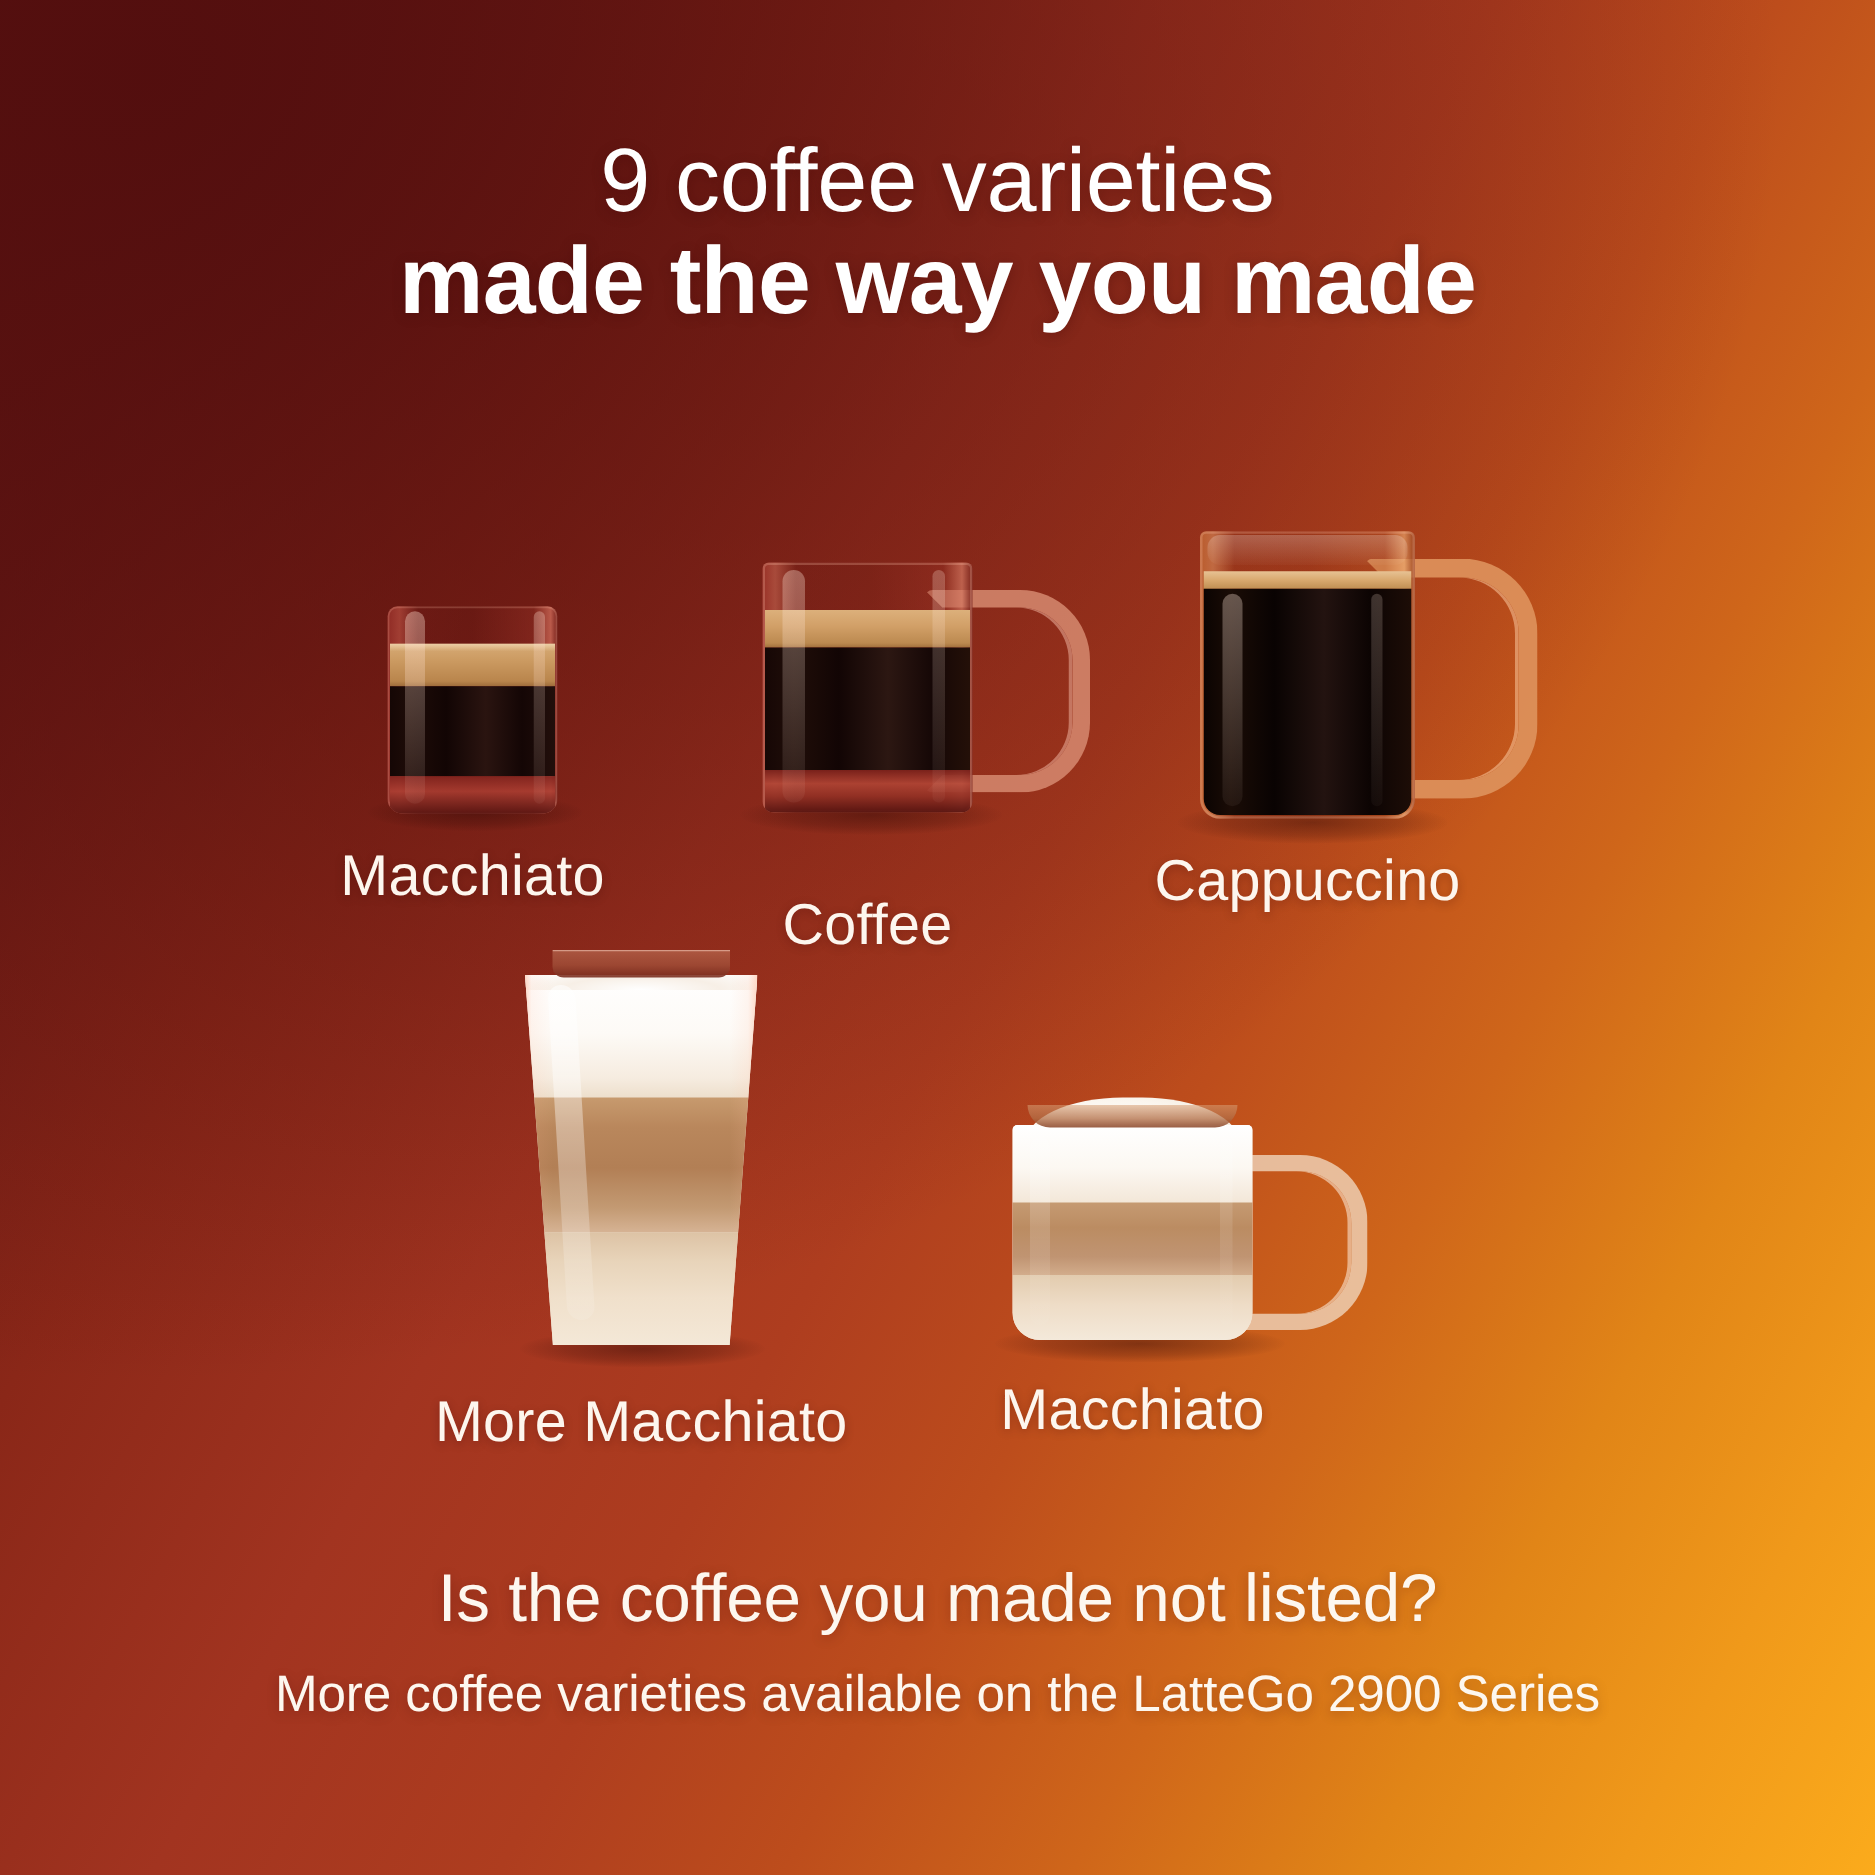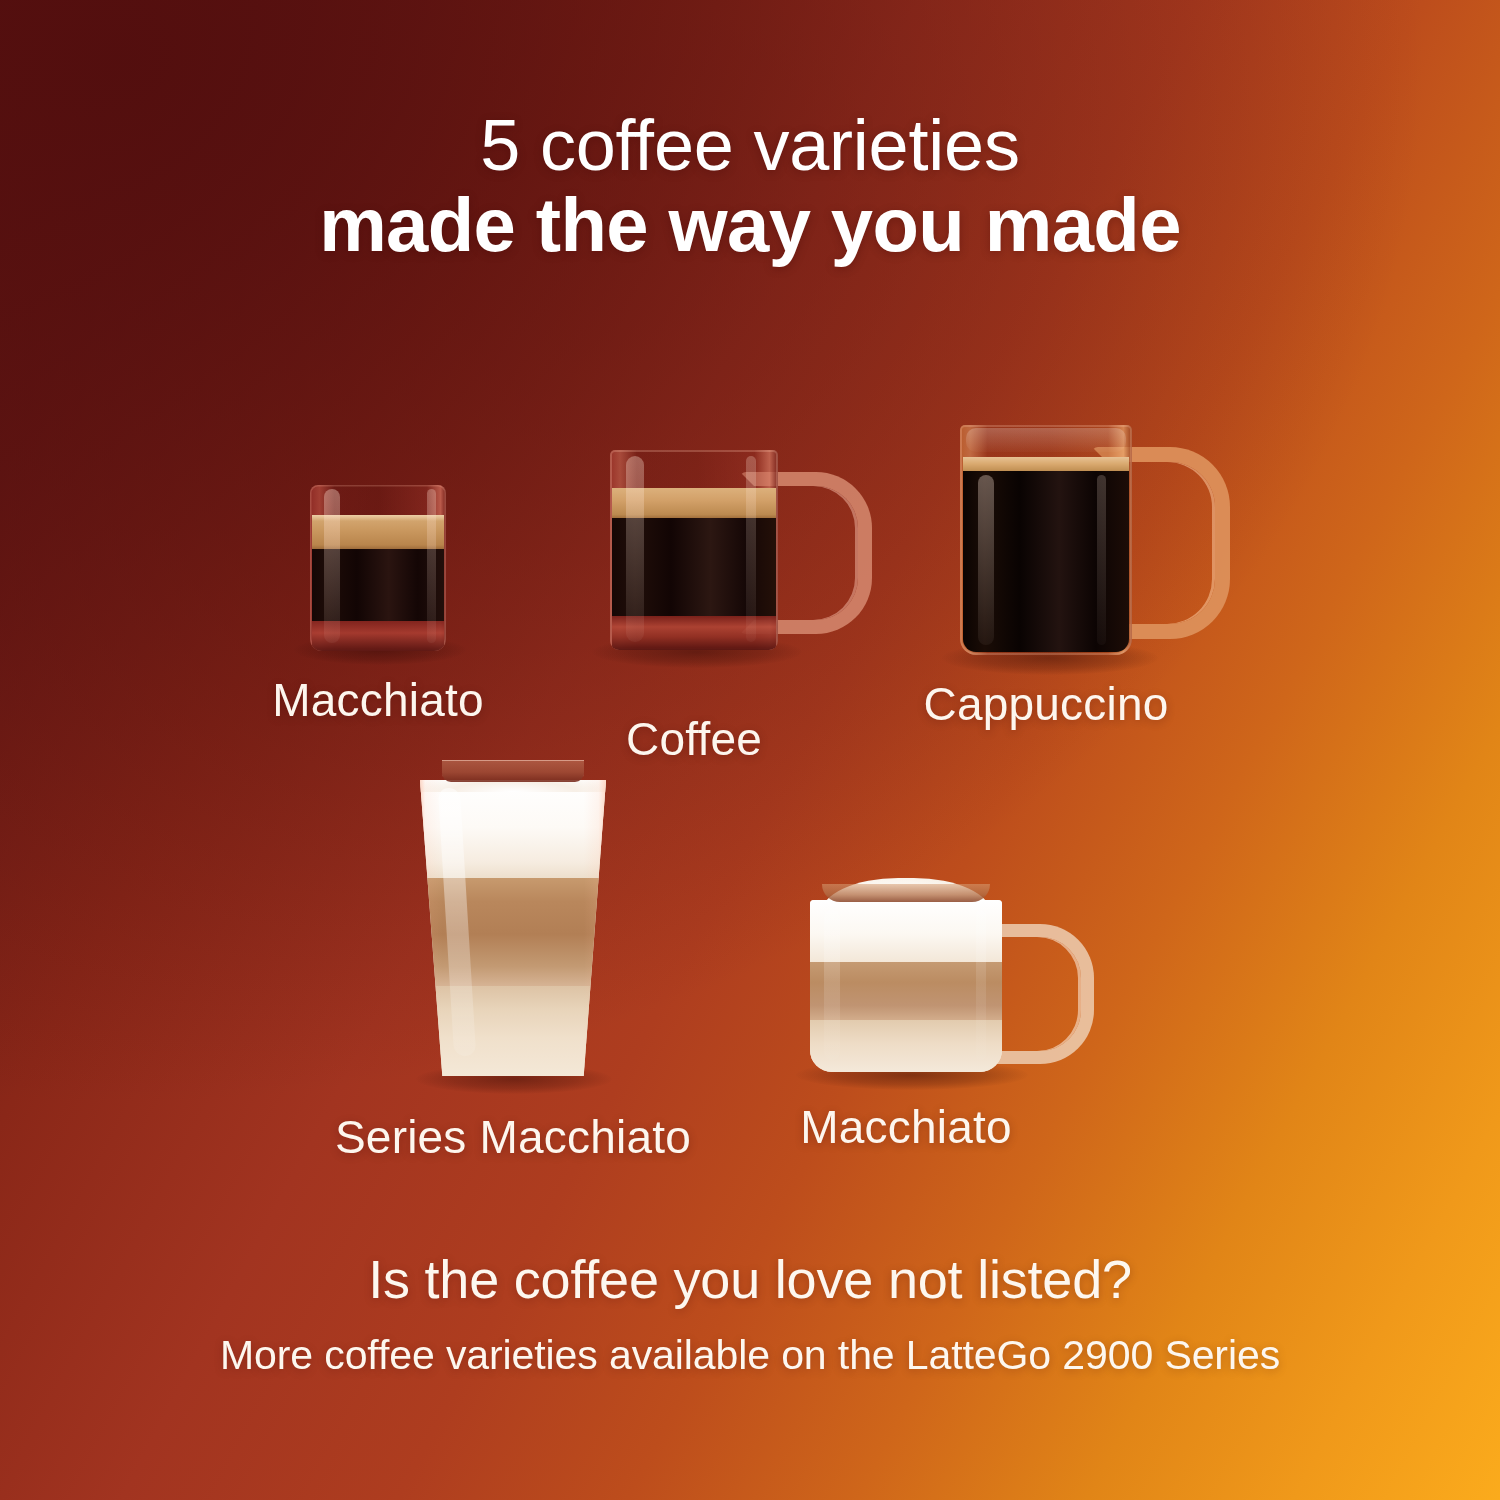--- a/index.html
+++ b/index.html
@@ -255,21 +255,21 @@
     margin-top: 22px;
     letter-spacing: -0.1px;
   }
 </style>
 </head>
 <body>
 
 <div class="stage">
 
   <div class="headline">
-    <span class="l1">5 coffee varieties</span>
+    <span class="l1">9 coffee varieties</span>
     <span class="l2">made the way you made</span>
   </div>
 
   <div class="row" style="top:0;height:760px;">
 
     <div class="cupcell" style="left:310px; top:485px;">
       <div class="ground" style="left:-16px; top:150px; width:172px; height:30px;"></div>
       <div class="vessel esp-glass">
         <div class="esp-crema"></div>
         <div class="esp-coffee"></div>
@@ -329,21 +329,21 @@
       <div class="ground" style="left:-4px; top:284px; width:196px; height:30px;"></div>
       <div class="vessel lm-glass">
         <div class="lm-foam"></div>
         <div class="lm-coffee"></div>
         <div class="lm-milk"></div>
         <div class="lm-rim"></div>
       </div>
       <div class="lm-outline"></div>
       <div class="lm-shine"></div>
       <div class="lm-foot"></div>
-      <div class="label" style="left:-117px; top:330px;">Series Macchiato</div>
+      <div class="label" style="left:-117px; top:330px;">More Macchiato</div>
     </div>
 
     <div class="cupcell" style="left:810px; top:900px;">
       <div class="ground" style="left:-14px; top:160px; width:232px; height:30px;"></div>
       <div class="mug-handle" style="left:150px; top:24px; width:108px; height:114px;
                   border-width:13px; border-color:rgba(238,206,178,0.85);
                   border-left-color:transparent;
                   border-radius:6px 54px 54px 6px;
                   box-shadow: inset -3px 0 0 rgba(255,240,225,0.55);"></div>
       <div class="cap-dome"></div>
@@ -353,17 +353,17 @@
         <div class="cap-milk"></div>
         <div class="gloss" style="left:14px; top:10px; width:16px; height:150px; opacity:0.55;"></div>
         <div class="gloss" style="right:16px; top:10px; width:10px; height:150px; opacity:0.4;"></div>
       </div>
       <div class="cap-foot"></div>
       <div class="label" style="left:-114px; top:200px;">Macchiato</div>
     </div>
   </div>
 
   <div class="footer" style="top:1248px;">
-    <span class="f1">Is the coffee you love not listed?</span>
+    <span class="f1">Is the coffee you made not listed?</span>
     <span class="f2">More coffee varieties available on the LatteGo 2900 Series</span>
   </div>
 
 </div>
 
 </body></html>

